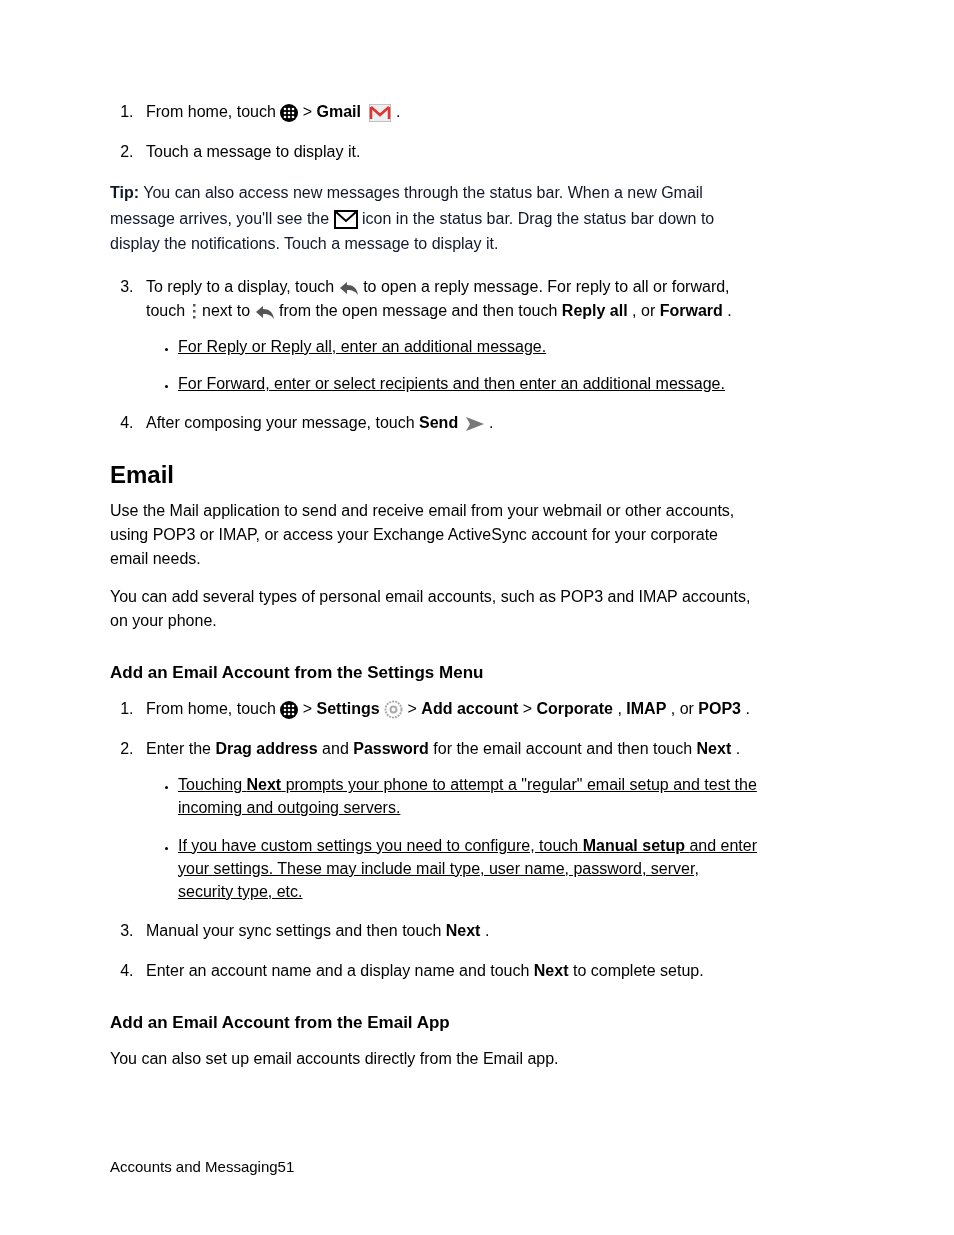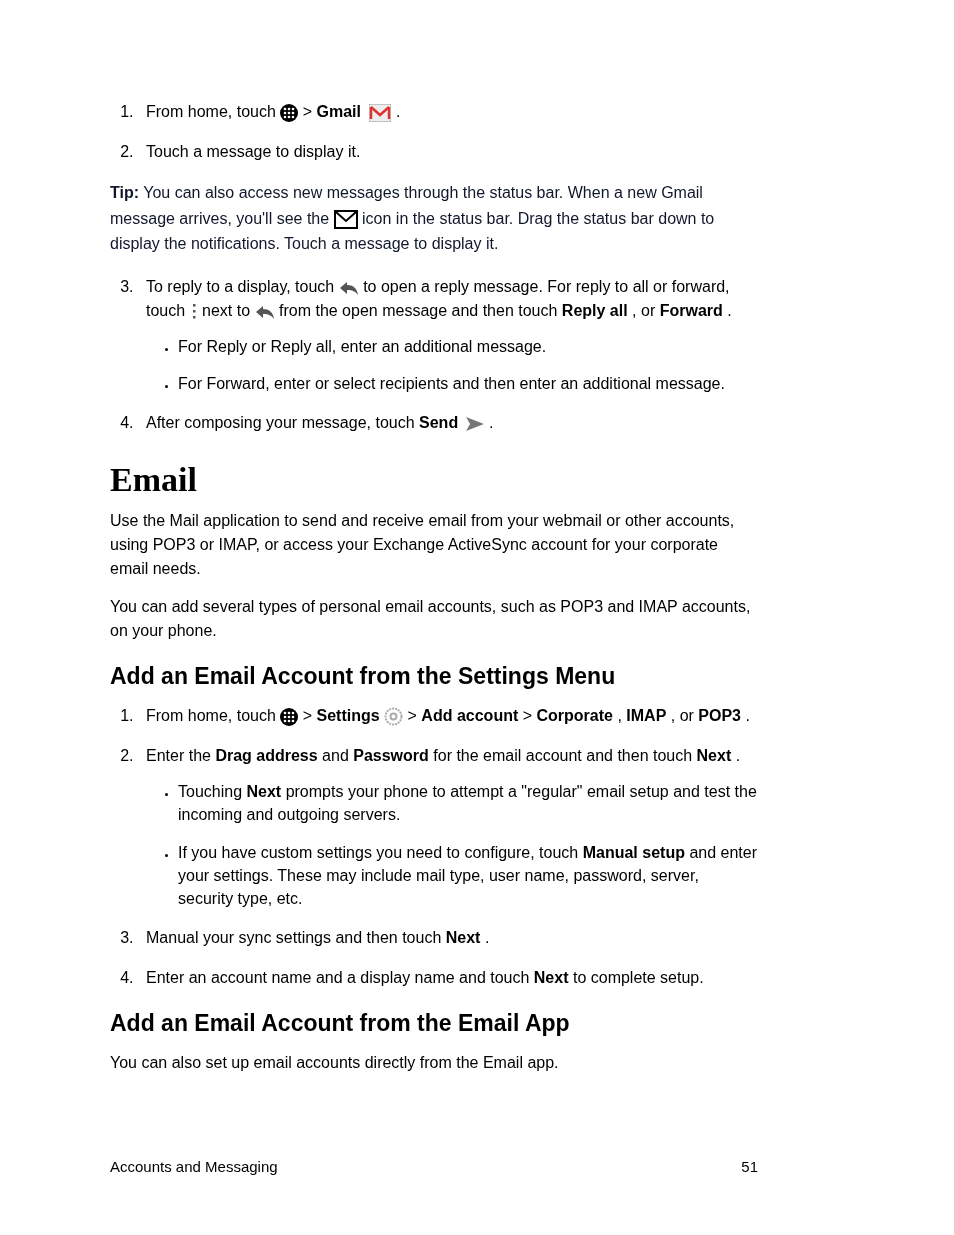--- a/index.html
+++ b/index.html
@@ -22,63 +22,63 @@
   }
   ol.main-list > li {
     margin-bottom: 16px;
     padding-left: 8px;
     line-height: 1.5;
   }
   ul.sub-list {
     list-style-type: disc;
     padding-left: 32px;
     margin-top: 12px;
+    text-decoration: underline;
   }
   ul.sub-list > li {
     margin-bottom: 14px;
     line-height: 1.45;
   }
   ul.sub-list > li::marker {
     font-size: 11px;
   }
   .tip {
     color: #0f172a;
     line-height: 1.6;
     margin: 8px 0 18px 0;
   }
   .tip b { font-weight: bold; }
   h1.section {
-    font-family: Liberation Serif, serif;
+    font-family: Liberation Sans, sans-serif;
     font-weight: 900;
-    font-size: 34px;
+    font-size: 24px;
     margin: 26px 0 10px 0;
   }
   h2.subsection {
     font-family: Arial, Helvetica, sans-serif;
     font-weight: 900;
     font-size: 24px;
     margin: 24px 0 10px 0;
   }
   h3.topic {
     font-weight: bold;
-    font-size: 23px;
-    margin: 20px 0 14px 0;
+    font-size: 17px;
+    margin: 30px 0 14px 0;
   }
   p.body {
     line-height: 1.5;
     margin: 10px 0 14px 0;
   }
   .footer {
     position: absolute;
     bottom: 60px;
     left: 110px;
     right: 110px;
     font-size: 15px;
     display: flex;
-    justify-content: space-between;
   }
   svg.icon {
     vertical-align: middle;
     display: inline-block;
   }
 </style>
 </head>
 <body>
 
 <div class="page">

